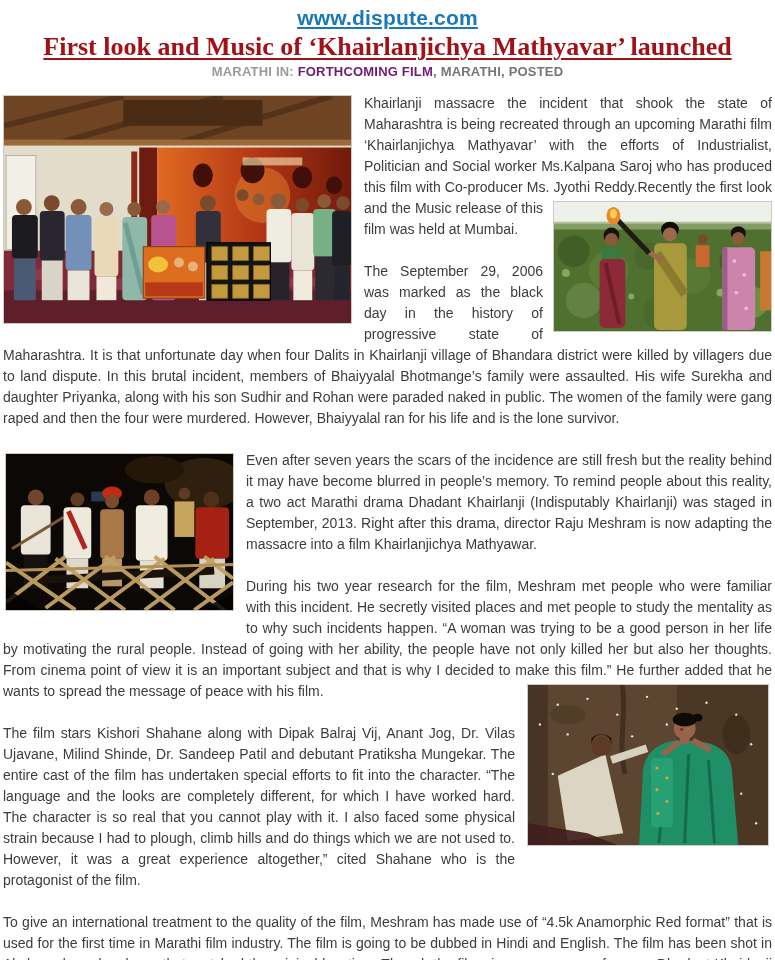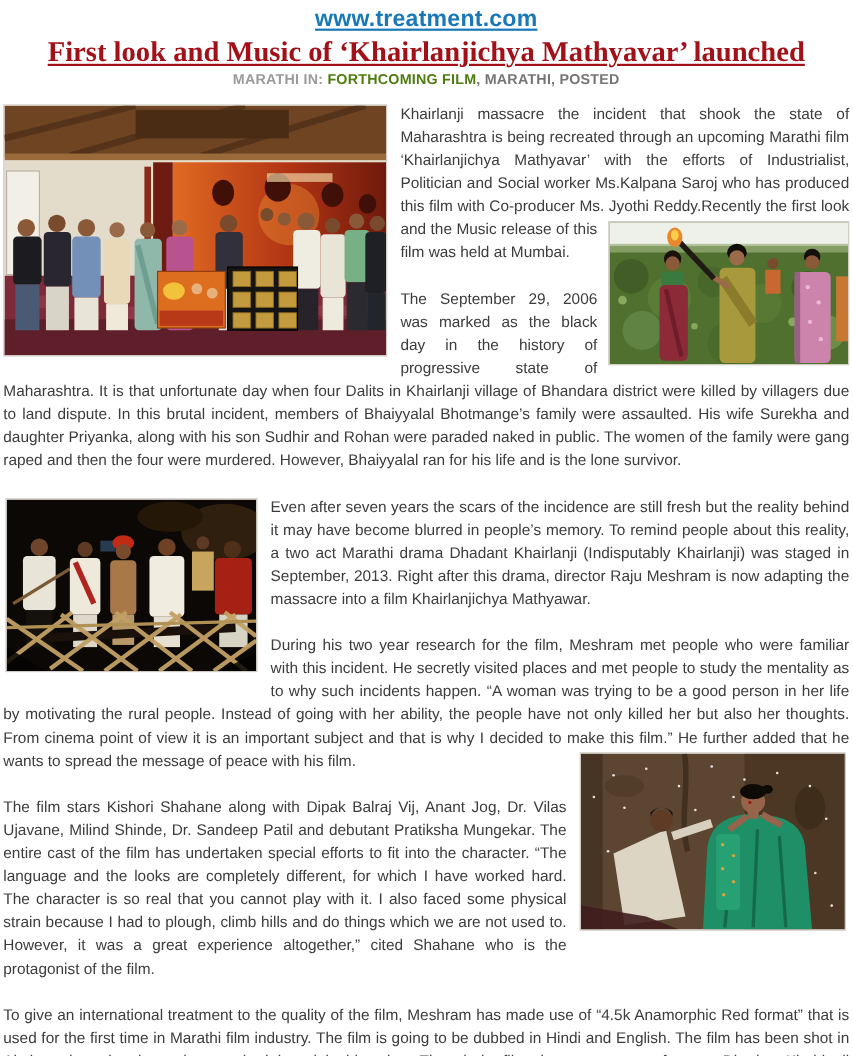--- a/index.html
+++ b/index.html
@@ -12,42 +12,42 @@
   .site-link {
     font-size: 21px; font-weight: bold; color: #1878b8;
     text-decoration: underline; cursor: pointer; letter-spacing: 0.2px;
   }
   .headline {
     margin: 3px 0 3px 0; font-family: Liberation Serif, serif;
     font-size: 26px; font-weight: bold; color: #a31118; line-height: 1.08;
     text-decoration: underline; text-decoration-thickness: 2px; text-underline-offset: 3px;
   }
   .posted-line { font-size: 13px; font-weight: bold; color: #9a9a9a; margin-bottom: 14px; letter-spacing: 0.2px; }
-  .cat-primary { color: #4d7c0f; cursor: pointer; }
+  .cat-primary { color: #701a75; cursor: pointer; }
   .cat-secondary { color: #757575; cursor: pointer; }
 
   
   .article { color: #3c3c3c; font-size: 14px; line-height: 21px; text-align: justify; }
   .article p { margin: 0 0 21px 0; }
   .clear { clear: both; }
 
   .photo { background: #e8e4dc; border: 1px solid #cfcac2; overflow: hidden; }
   .photo svg { display: block; width: 100%; height: 100%; }
   .photo1 { float: left;  width: 349px; height: 229px; margin: 2px 12px 12px 0; }
   .photo2 { float: right; width: 219px; height: 131px; margin: 3px 0 8px 10px; }
   .photo3 { float: left;  width: 229px; height: 158px; margin: 3px 12px 10px 2px; }
   .photo4 { float: right; width: 242px; height: 162px; margin: 3px 3px 10px 12px; }
 </style>
 </head>
 <body>
 
 <div class="page">
 
   <div class="header">
-    <a class="site-link" title="www.glamgold.com">www.treatment.com</a>
+    <a class="site-link" title="www.glamgold.com">www.dispute.com</a>
     <h1 class="headline">First look and Music of ‘Khairlanjichya Mathyavar’ launched</h1>
     <div class="posted-line"><span>MARATHI IN: </span><span class="cat-primary">FORTHCOMING FILM</span><span class="cat-secondary">, </span><span class="cat-secondary">MARATHI</span><span class="cat-secondary">, </span><span class="cat-secondary">POSTED</span></div>
   </div>
 
   <div class="article">
 
     <div class="photo photo1" role="img" aria-label="Cast and producers unveil the first look and music at the Mumbai launch event">
       <svg viewBox="0 0 349 229" preserveAspectRatio="none">
         <defs>
           <linearGradient id="bannerGrad" x1="0" y1="0" x2="1" y2="0">

